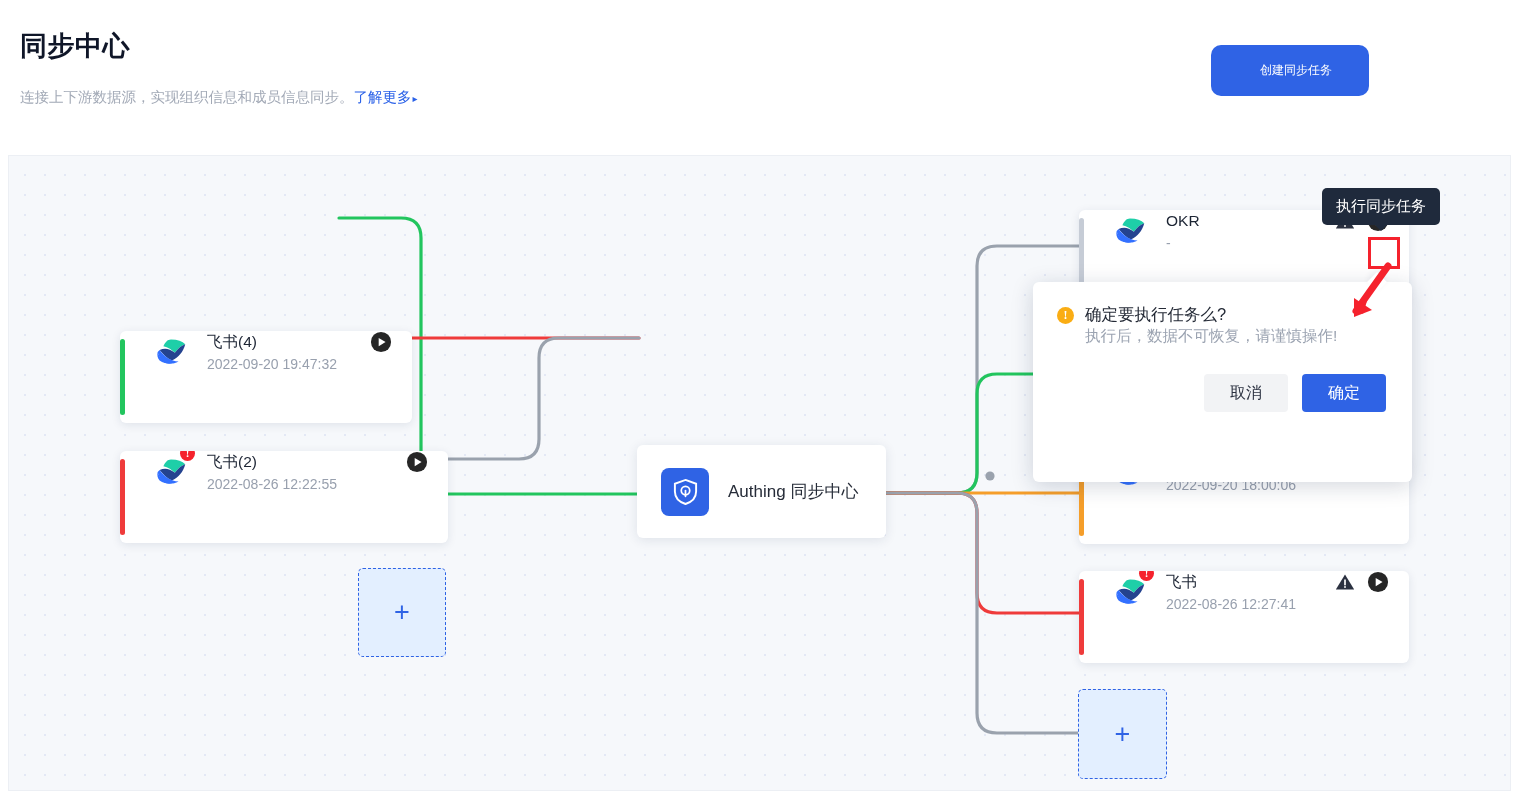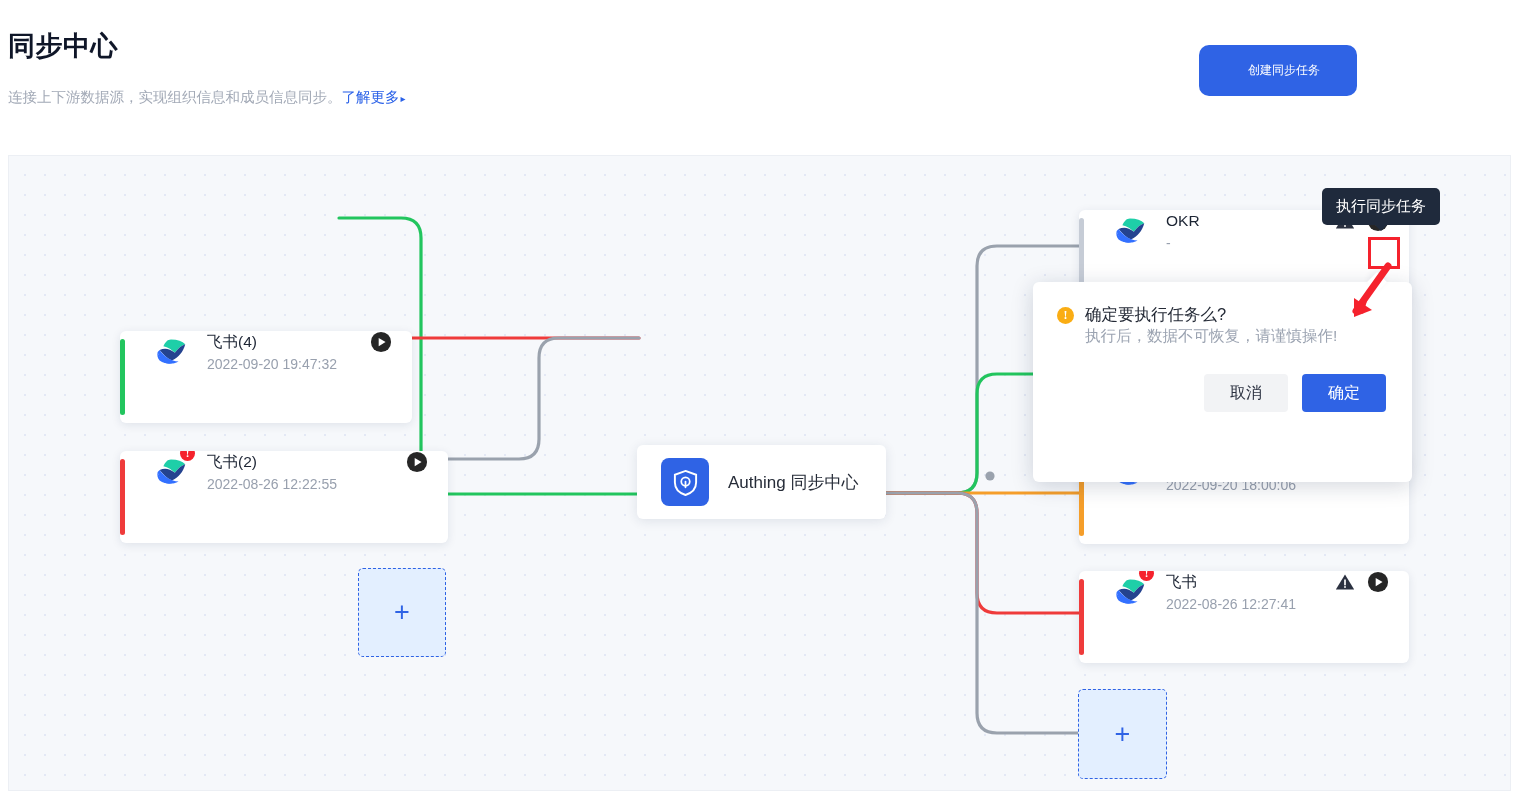--- a/index.html
+++ b/index.html
@@ -4,21 +4,21 @@
 <style>
   * { box-sizing: border-box; margin: 0; padding: 0; }
   html, body {
     width: 1519px; height: 791px;
     background: #ffffff;
     font-family: "Liberation Sans", "DejaVu Sans", sans-serif;
     overflow: hidden;
   }
 
   
-  .page-header { position: absolute; left: 0; top: 0; width: 1367px; height: 152px; background:#fff; }
+  .page-header { position: absolute; left: 12px; top: 0; width: 1367px; height: 152px; background:#fff; }
   .page-title {
     position: absolute; left: 8px; top: 28px;
     font-size: 27px; font-weight: 700; color: #0f1628; letter-spacing: .5px;
   }
   .page-subtitle {
     position: absolute; left: 8px; top: 88px;
     font-size: 14.5px; color: #a2a9b6;
   }
   .learn-more { color: #2a61e8; cursor: pointer; }
   .learn-more .caret { font-size: 10px; margin-left: 1px; }
@@ -231,21 +231,21 @@
             <path d="M9.5 7.5 L17 12 L9.5 16.5 Z" fill="#fff"></path>
           </svg>
       </span>
     </div>
   </div>
 
   <div class="add-box" style="left:349px; top:412px; width:88px; height:89px;">
     <span>+</span>
   </div>
 
-  <div class="center-node" style="left:628px; top:289px; width:249px; height:74px;">
+  <div class="center-node" style="left:628px; top:289px; width:249px; height:93px;">
     <div class="c-logo">
       <svg width="27" height="27" viewBox="0 0 28 28">
         <path d="M14 2 L25 6 V14 C25 21 20 25 14 27 C8 25 3 21 3 14 V6 Z" fill="none" stroke="#fff" stroke-width="2"></path>
         <circle cx="14" cy="13" r="4.4" fill="none" stroke="#fff" stroke-width="1.8"></circle>
         <path d="M14 13 V19" stroke="#fff" stroke-width="1.8" stroke-linecap="round"></path>
       </svg>
     </div>
     <div class="c-title">Authing 同步中心</div>
   </div>
 

